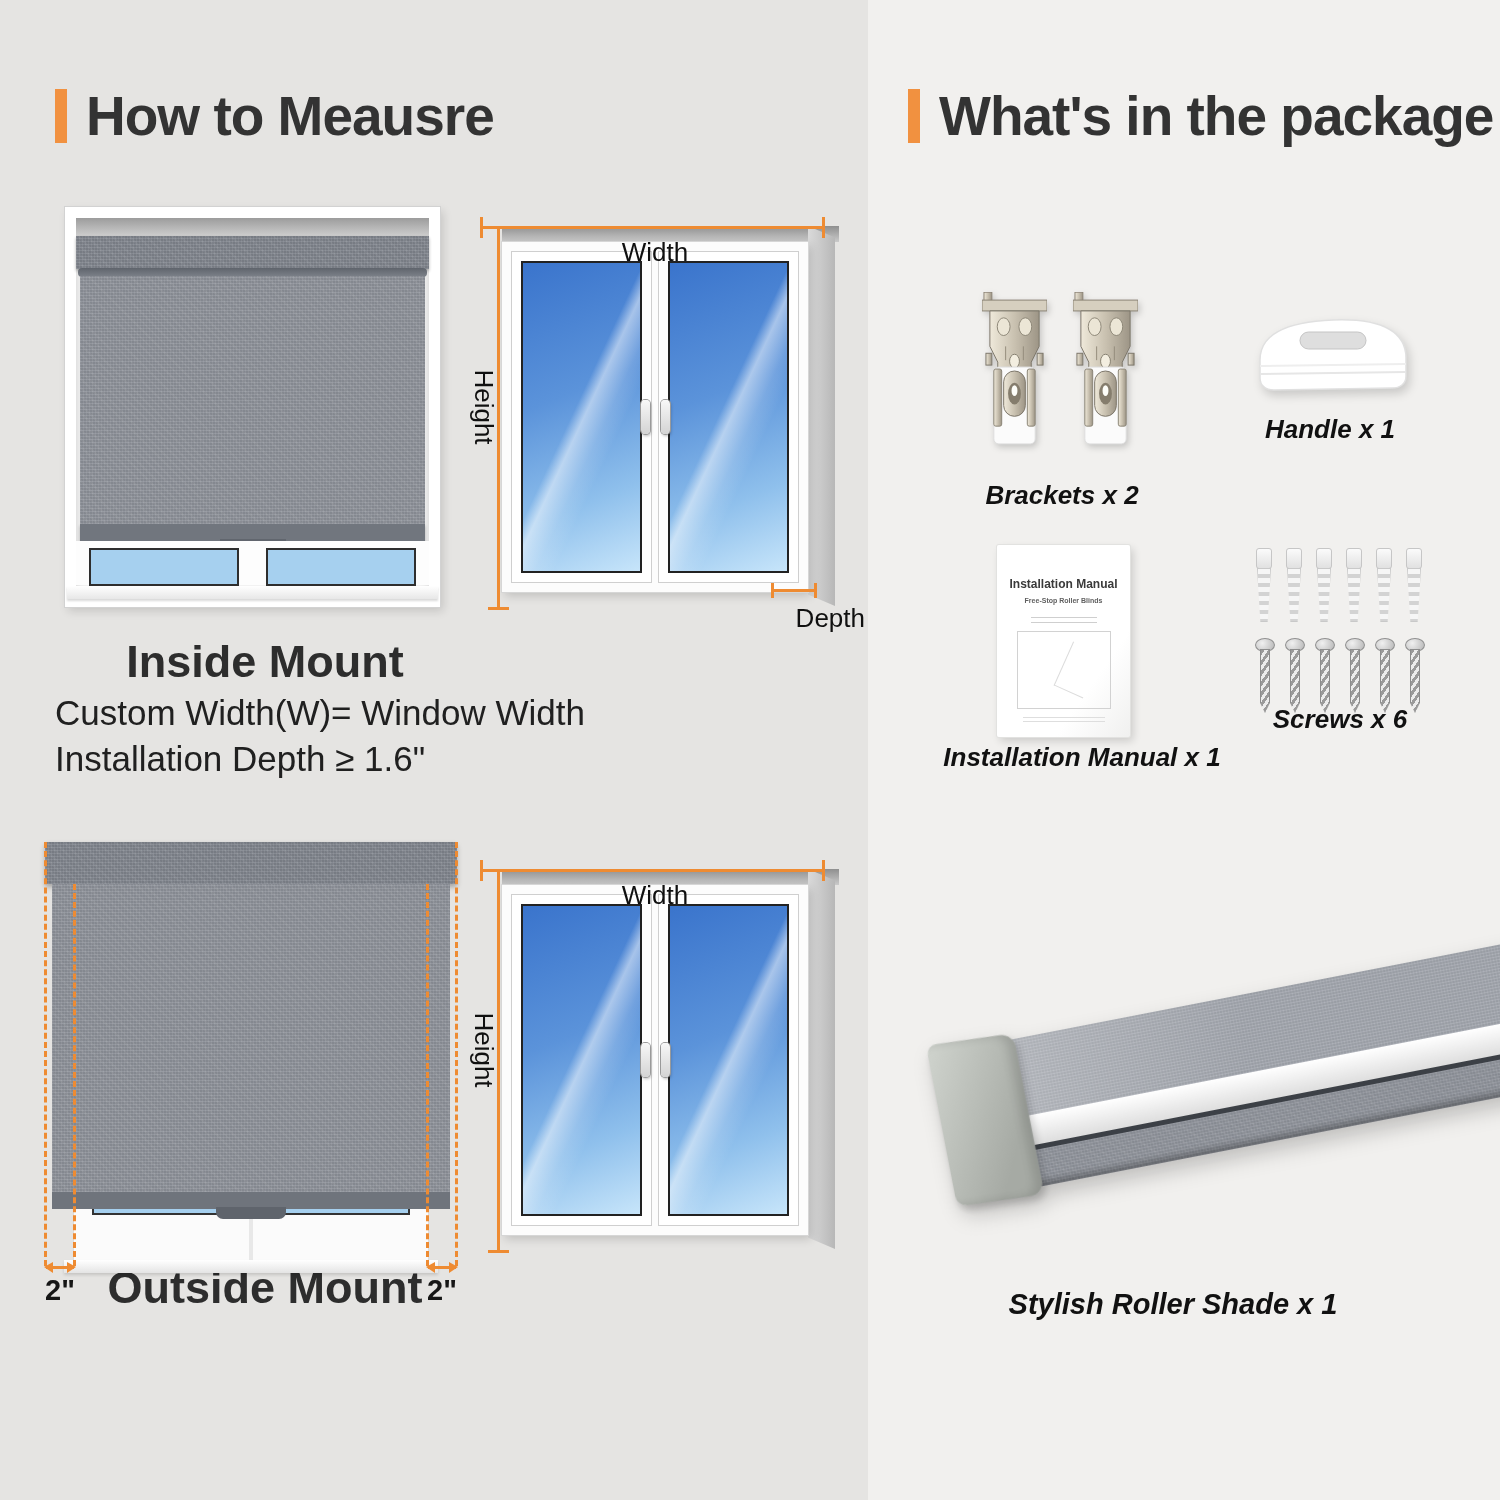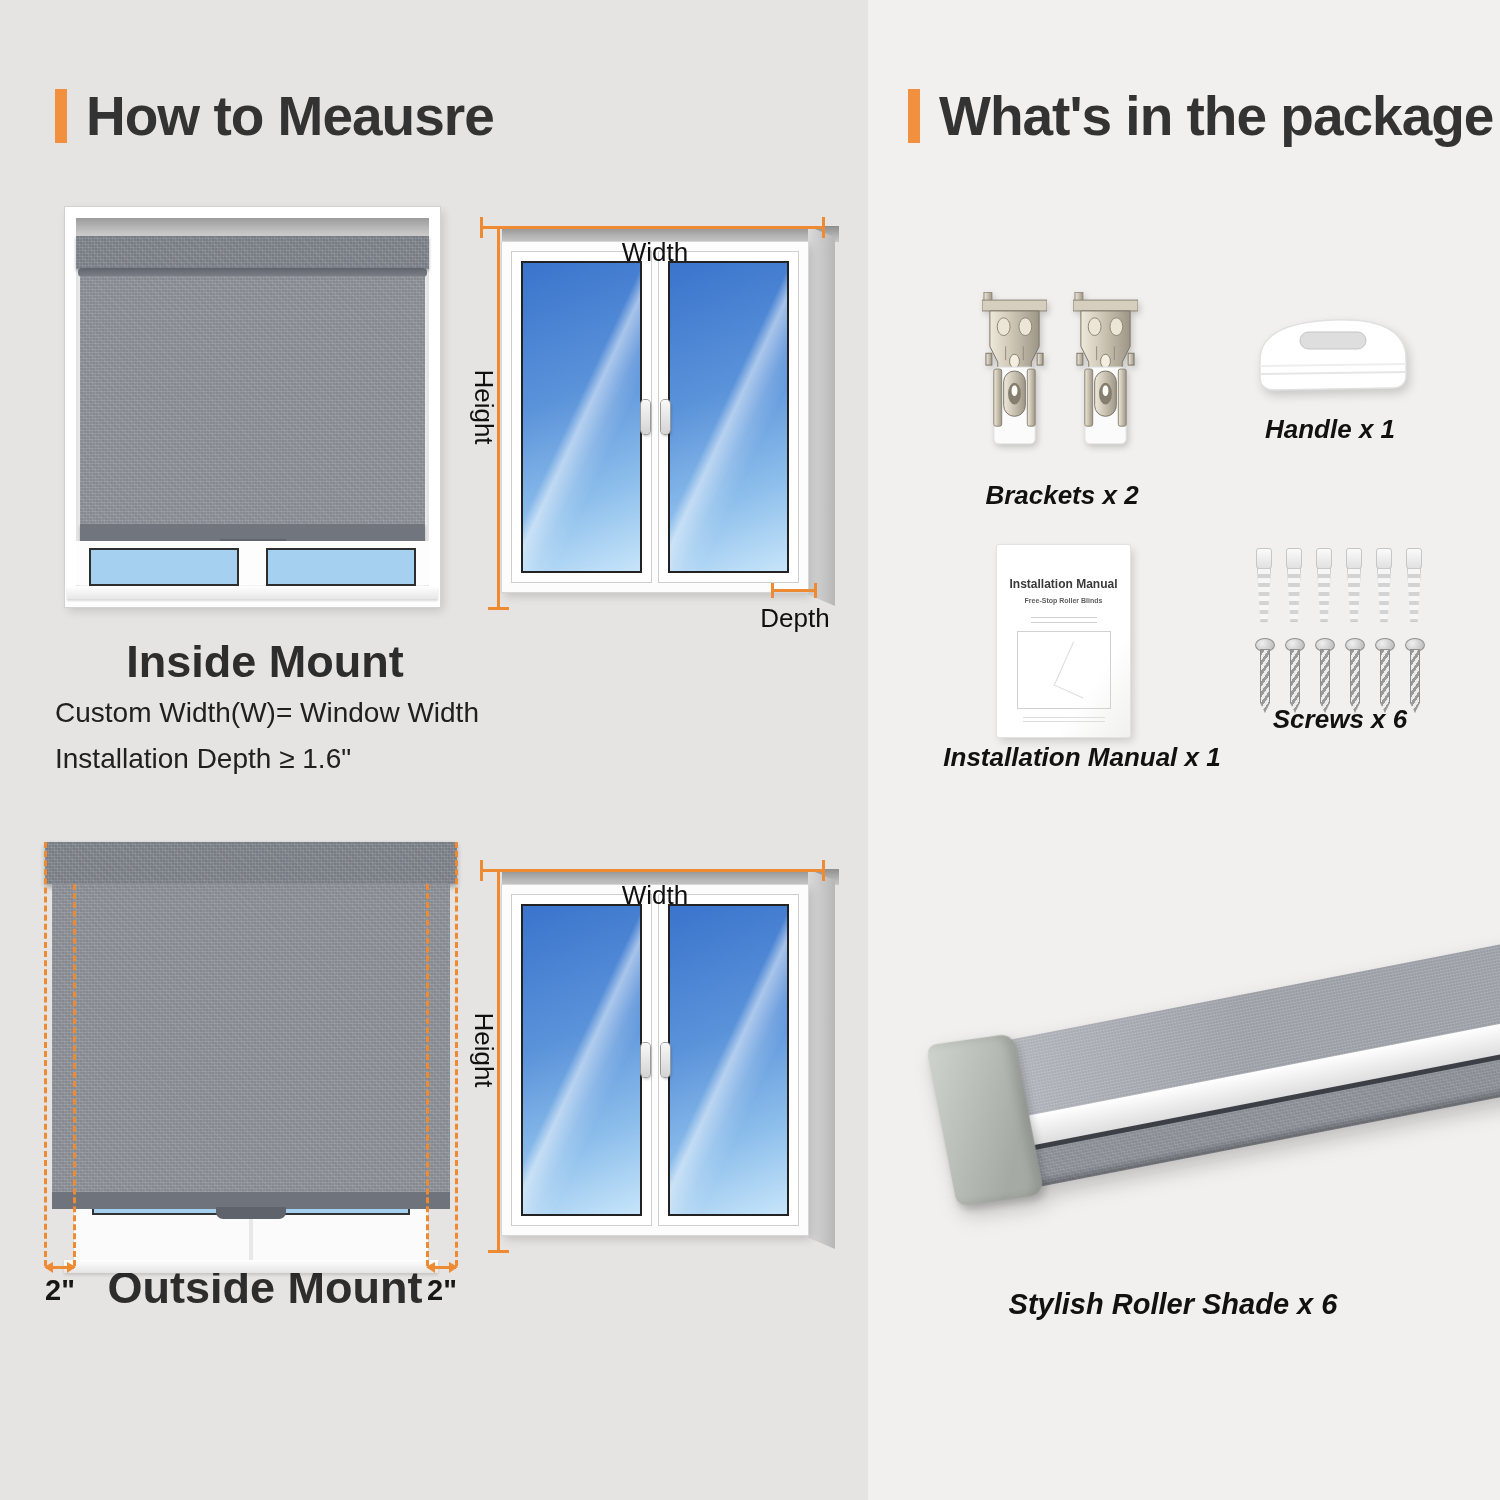--- a/index.html
+++ b/index.html
@@ -56,26 +56,26 @@
   .tickv{position:absolute;top:-9px;width:3px;height:21px;background:#ee8b32;}
   .tickv.l{left:0;} .tickv.r{right:0;}
   .tickh{position:absolute;left:-9px;width:21px;height:3px;background:#ee8b32;}
   .tickh.t{top:0;} .tickh.b{bottom:0;}
   .mlbl{position:absolute;font-size:26px;color:#101010;}
   .lbl-width{left:27px;top:24px;width:306px;text-align:center;}
   .lbl-height{left:-55px;top:180px;width:130px;height:28px;text-align:center;transform:rotate(90deg);}
   .mline-d{position:absolute;left:296px;top:376px;width:46px;height:3px;background:#ee8b32;}
   .tickd{position:absolute;top:-6px;width:3px;height:15px;background:#ee8b32;}
   .tickd.l{left:0;} .tickd.r{right:0;}
-  .lbl-depth{left:250px;top:390px;width:140px;text-align:center;}
+  .lbl-depth{left:250px;top:390px;width:140px;text-align:right;}
 
   
   .mount-h{position:absolute;left:45px;width:440px;margin:0;text-align:center;font-size:45px;font-weight:700;color:#2d2d2d;}
   .mount-h.ih{top:636px;} .mount-h.oh{top:1262px;}
-  .specs{position:absolute;left:55px;font-size:28px;color:#202020;line-height:46px;}
+  .specs{position:absolute;left:55px;font-size:35px;color:#202020;line-height:46px;}
   .specs p{margin:0;white-space:nowrap;}
   .specs.si{top:690px;} .specs.so{top:1336px;}
 
   
   .photoC{position:absolute;left:40px;top:836px;width:422px;height:466px;}
   .pc-window{position:absolute;left:34px;top:352px;width:354px;height:72px;background:#fbfbfb;box-shadow:0 0 0 1px #ddd;z-index:1;}
   .pc-strip{position:absolute;top:10px;width:142px;height:13px;background:#a6d0ef;border:2px solid #333;}
   .pc-strip.s1{left:18px;} .pc-strip.s2{right:18px;}
   .pc-mull{position:absolute;left:50%;top:0;width:4px;height:100%;margin-left:-2px;background:#e8e8e8;}
   .pc-sill{position:absolute;left:24px;top:424px;width:374px;height:13px;background:linear-gradient(#fff,#e4e4e4);box-shadow:0 2px 3px rgba(0,0,0,.14);z-index:1;}
@@ -342,15 +342,15 @@
     </div>
     <div class="pkg-lbl lbl-screws">Screws  x 6</div>
 
     <div class="shade-bar">
       <div class="sb-top"></div>
       <div class="sb-white"></div>
       <div class="sb-slot"></div>
       <div class="sb-bottom tex"></div>
       <div class="sb-cap"></div>
     </div>
-    <div class="pkg-lbl lbl-shade">Stylish Roller Shade x 6</div>
+    <div class="pkg-lbl lbl-shade">Stylish Roller Shade x 1</div>
   </section>
 </div>
 
 </body></html>

